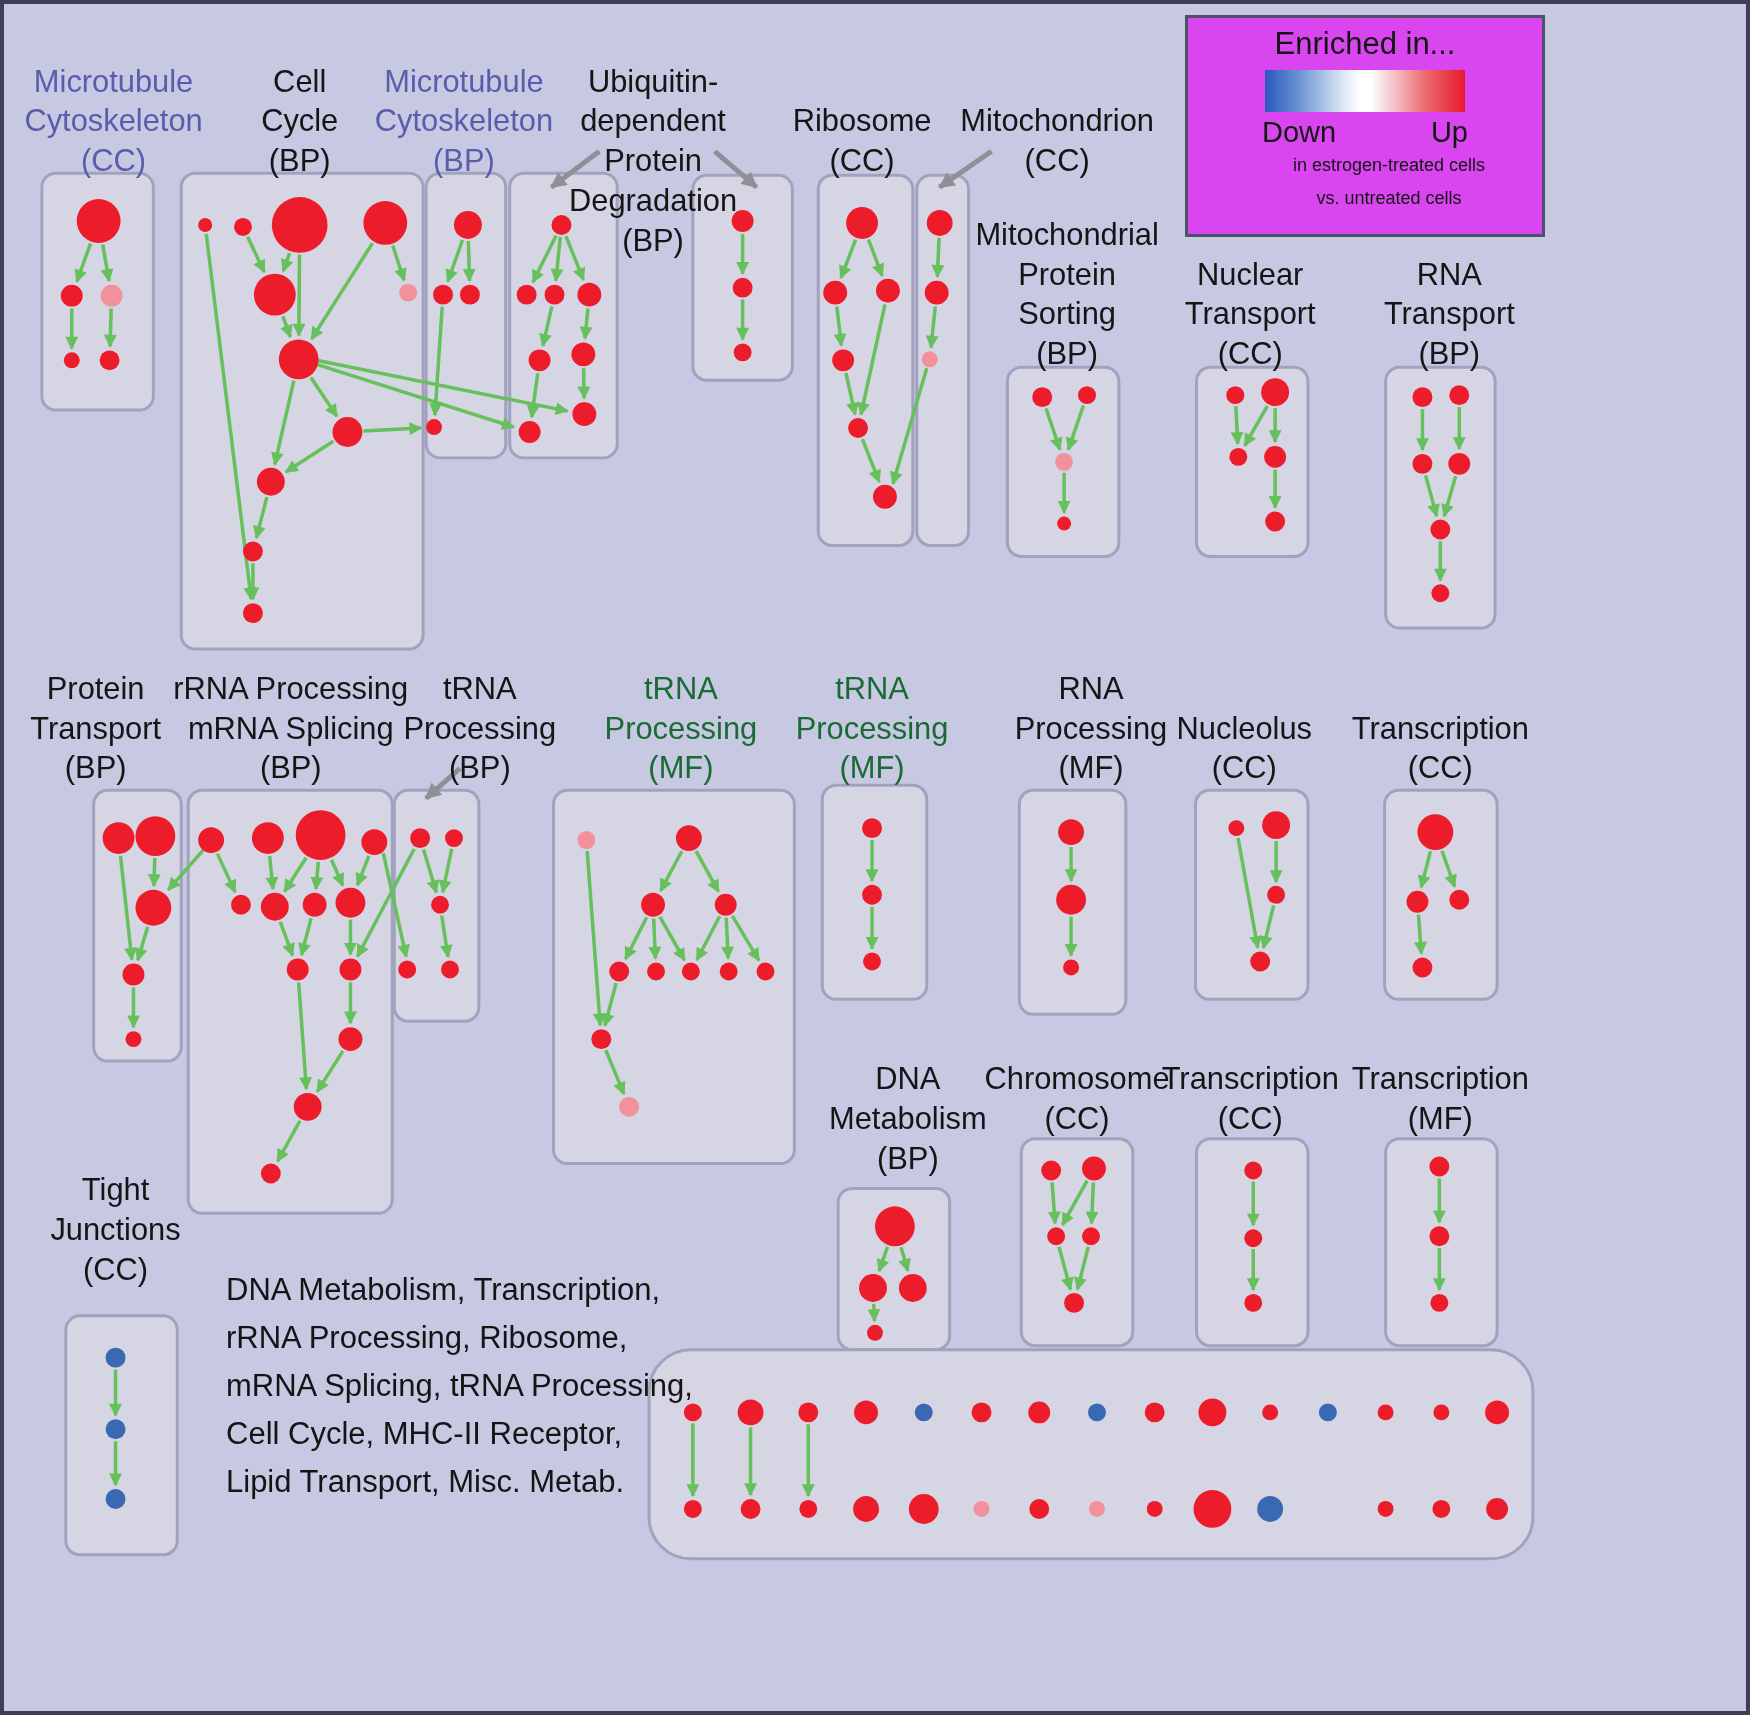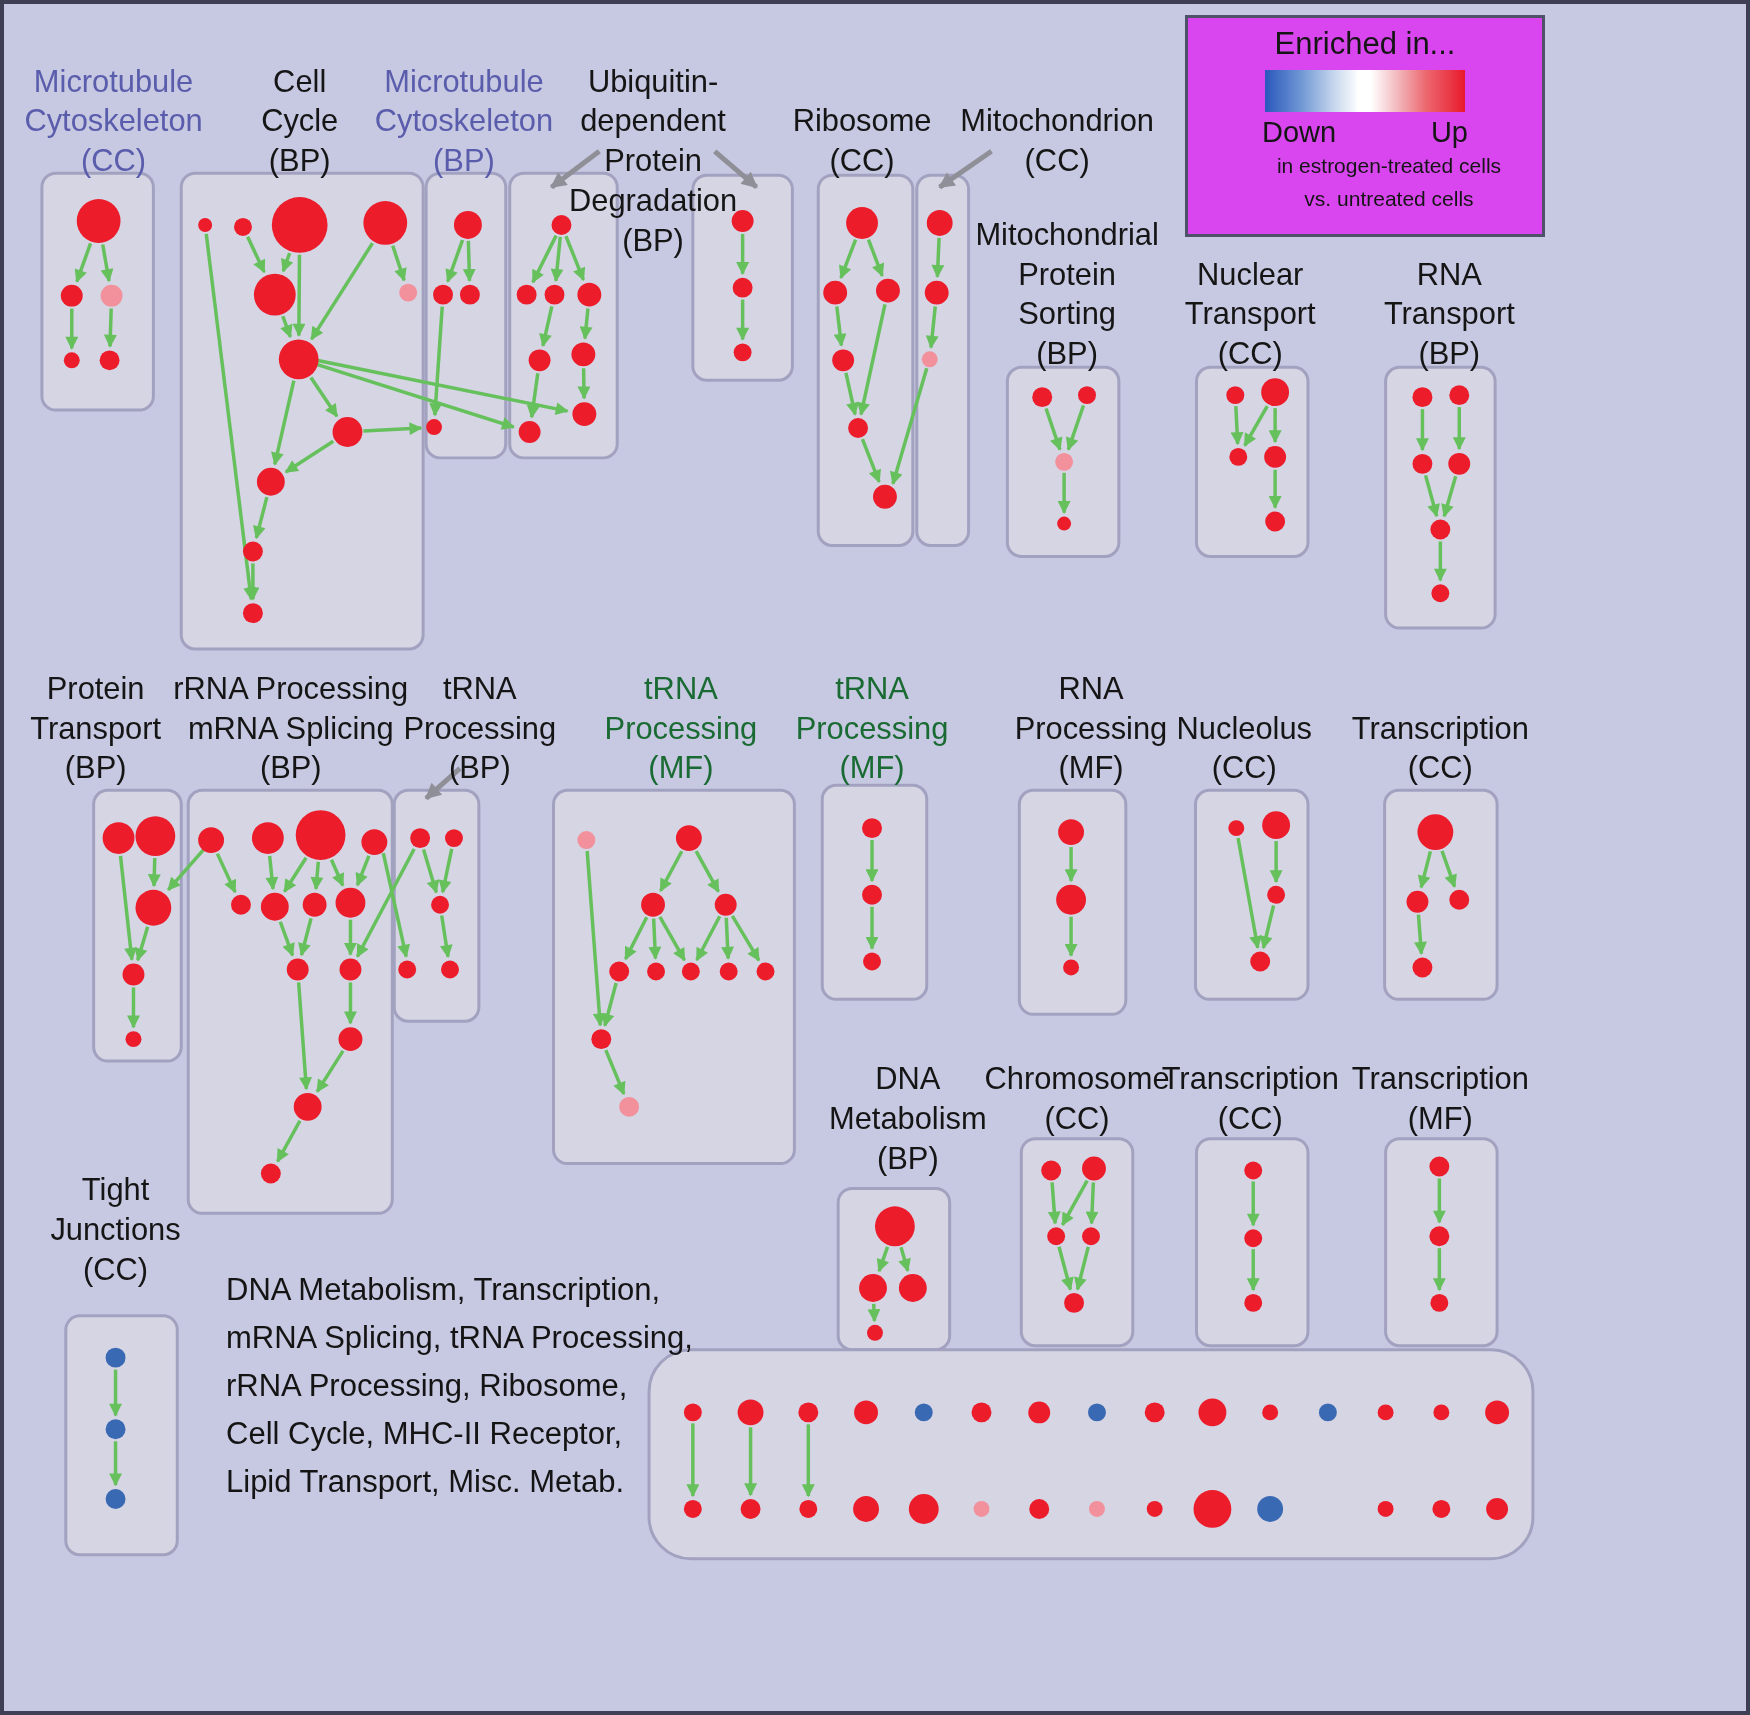--- a/index.html
+++ b/index.html
@@ -18,21 +18,21 @@
     position:absolute;left:1181px;top:11px;width:360px;height:222px;
     border:3px solid #4d5268;box-sizing:border-box;
     text-align:center;color:#151515;background:#d946ef;
   }
   .legend-title{font-size:31px;margin-top:8px;}
   .legend-bar{
     width:200px;height:42px;margin:8px auto 0;
     background:linear-gradient(90deg,#2a57bc 0%,#6f97d4 18%,#c9d8ee 35%,#ffffff 47%,#ffffff 53%,#f3c0c4 65%,#ec6a72 80%,#e8192c 100%);
   }
   .legend-row{width:206px;margin:4px auto 0;display:flex;justify-content:space-between;font-size:29px;}
-  .legend-sub{font-size:21px;line-height:33px;padding-left:48px;}
+  .legend-sub{font-size:18px;line-height:33px;padding-left:48px;}
   .misc-text{
     position:absolute;left:222px;top:1262px;
     font-size:31px;line-height:48px;color:#141414;white-space:nowrap;
   }
 </style>
 </head>
 <body>
 
 <div class="figure">
 
@@ -406,19 +406,19 @@
     <div class="legend-row">
       <span>Down</span>
       <span>Up</span>
     </div>
     <div class="legend-sub">in estrogen-treated cells</div>
     <div class="legend-sub">vs. untreated cells</div>
   </div>
 
   <div class="misc-text">
     <div>DNA Metabolism, Transcription,</div>
+    <div>rRNA Processing, Ribosome,</div>
     <div>mRNA Splicing, tRNA Processing,</div>
-    <div>rRNA Processing, Ribosome,</div>
     <div>Cell Cycle, MHC-II Receptor,</div>
     <div>Lipid Transport, Misc. Metab.</div>
   </div>
 
 </div>
 
 </body></html>

